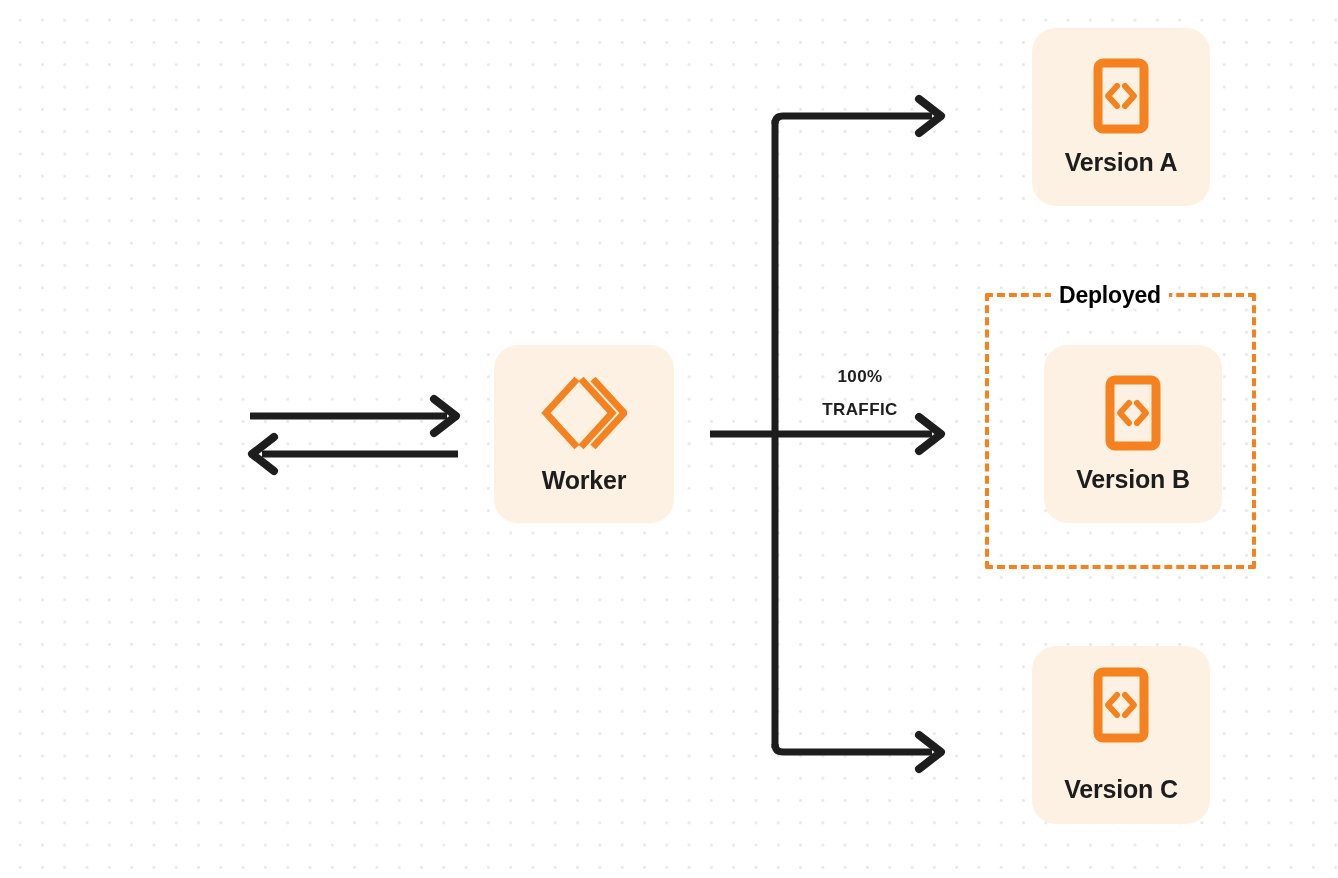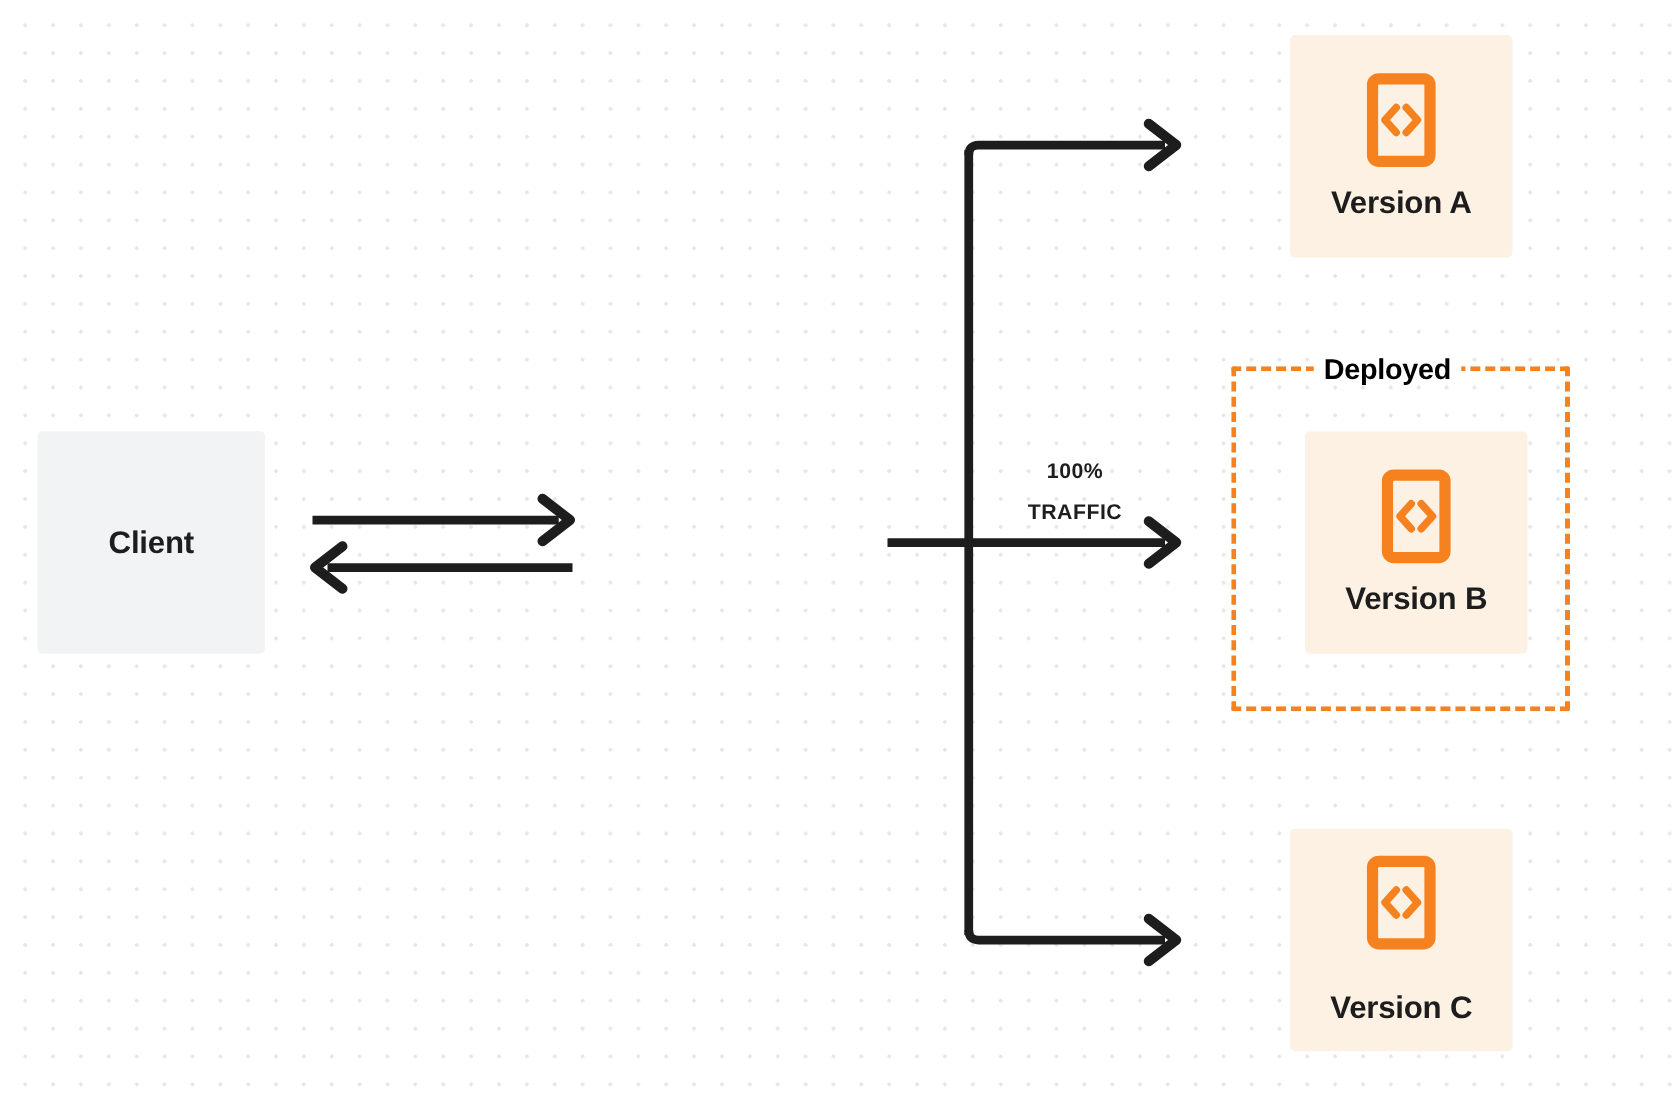--- a/index.html
+++ b/index.html
@@ -16,21 +16,21 @@
     background-size: 22.3px 22.3px;
     background-position: 9px 9px;
     overflow: hidden;
     font-family: "Liberation Sans", sans-serif;
   }
 
   
   .node {
     position: absolute;
     box-sizing: border-box;
-    border-radius: 4px;
+    border-radius: 24px;
     display: flex;
     flex-direction: column;
     align-items: center;
     justify-content: center;
   }
   .node-label {
     font-weight: bold;
     color: #1d1d1d;
     letter-spacing: -0.2px;
     white-space: nowrap;
@@ -58,21 +58,21 @@
   .node-version {
     width: 178px;
     height: 178px;
     background: #fdf1e3;
     left: 1032px;
     gap: 14px;
   }
   .node-version .node-label { font-size: 25px; }
   .node-va { top: 28px; }
   .node-vb { top: 345px; margin-left: 12px; }
-  .node-vc { top: 663px; gap: 32px; }
+  .node-vc { top: 646px; gap: 32px; }
 
   .icon-wrap { display: block; line-height: 0; }
 
   
   .deployed-box {
     position: absolute;
     left: 985px;
     top: 293px;
     width: 271px;
     height: 276px;
@@ -156,24 +156,34 @@
       <path d="M775 744 Q775 752 783 752 L932 752" stroke="#1d1d1d" stroke-width="7" fill="none" stroke-linecap="butt"></path>
       <path d="M919 735 L941 752 L919 769" stroke="#1d1d1d" stroke-width="8" fill="none" stroke-linecap="round" stroke-linejoin="round"></path>
     </g>
   </svg>
 
   <div class="traffic-label">
     <span>100%</span>
     <span>TRAFFIC</span>
   </div>
 
-  <div class="node node-client">
-    <div class="node-label">Client</div>
-  </div>
-
+
+  <div class="node node-worker">
+    <span class="icon-wrap">
+      <svg width="86" height="78" viewBox="0 0 86 78" fill="none">
+
+        <path d="M36 5 L5 39 L36 73" stroke="#f6821f" stroke-width="7" fill="none" stroke-linejoin="miter" stroke-linecap="butt"></path>
+
+        <path d="M40 5 L71 39 L40 73" stroke="#f6821f" stroke-width="7" fill="none" stroke-linejoin="miter" stroke-linecap="butt"></path>
+
+        <path d="M52 5 L83 39 L52 73" stroke="#f6821f" stroke-width="7" fill="none" stroke-linejoin="miter" stroke-linecap="butt"></path>
+      </svg>
+    </span>
+    <div class="node-label">Worker</div>
+  </div>
 
   <div class="deployed-box"></div>
   <div class="deployed-label">Deployed</div>
 
   <div class="node node-version node-va">
     <span class="icon-wrap">
       <svg width="56" height="76" viewBox="0 0 56 76" fill="none">
         <rect x="5" y="5" width="46" height="66" rx="5" ry="5" stroke="#f6821f" stroke-width="9" fill="none"></rect>
         <path d="M24 28 L15 38 L24 48" stroke="#f6821f" stroke-width="6" fill="none" stroke-linecap="round" stroke-linejoin="round"></path>
         <path d="M32 28 L41 38 L32 48" stroke="#f6821f" stroke-width="6" fill="none" stroke-linecap="round" stroke-linejoin="round"></path>

